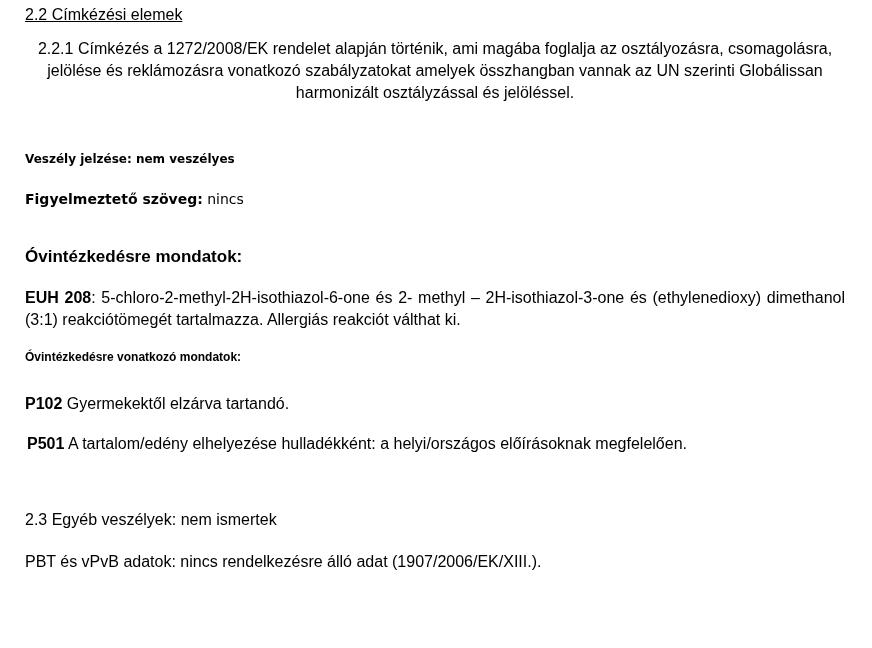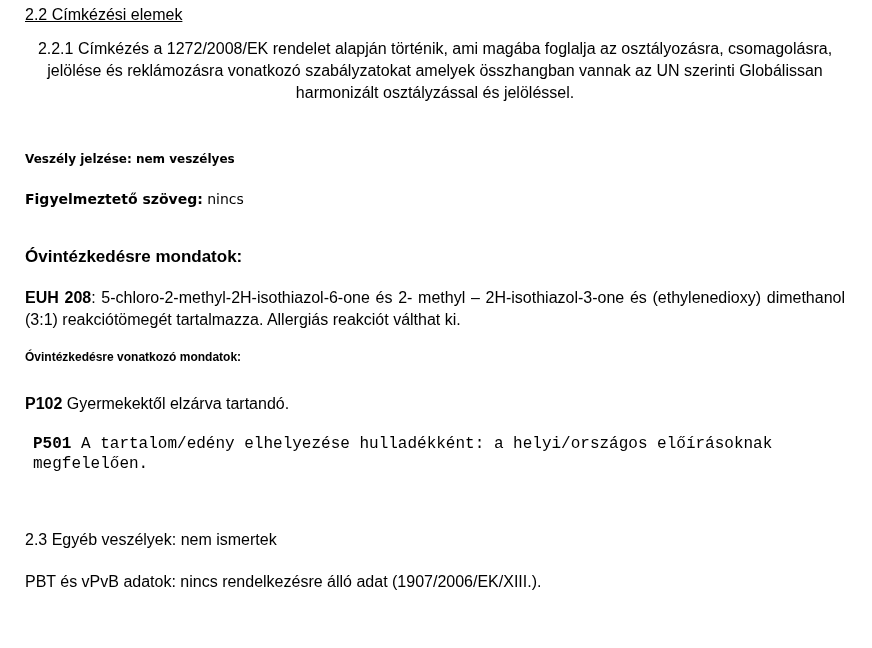--- a/index.html
+++ b/index.html
@@ -66,23 +66,22 @@
     margin: 15px 0 0 0;
     font-size: 12px;
     font-weight: bold;
     line-height: 22px;
   }
   .p-statement-102 {
     margin: 26px 0 0 0;
     line-height: 20px;
   }
   .p-statement-501 {
-    margin: 20px 0 0 8px;
+    margin: 20px 0 0 2px;
     line-height: 20px;
-    font-family: Liberation Mono, monospace;
   }
   .section-23 {
     margin: 56px 0 0 0;
     line-height: 20px;
   }
   .pbt-line {
     margin: 22px 0 0 0;
     line-height: 20px;
   }
   .code { font-weight: bold; }

